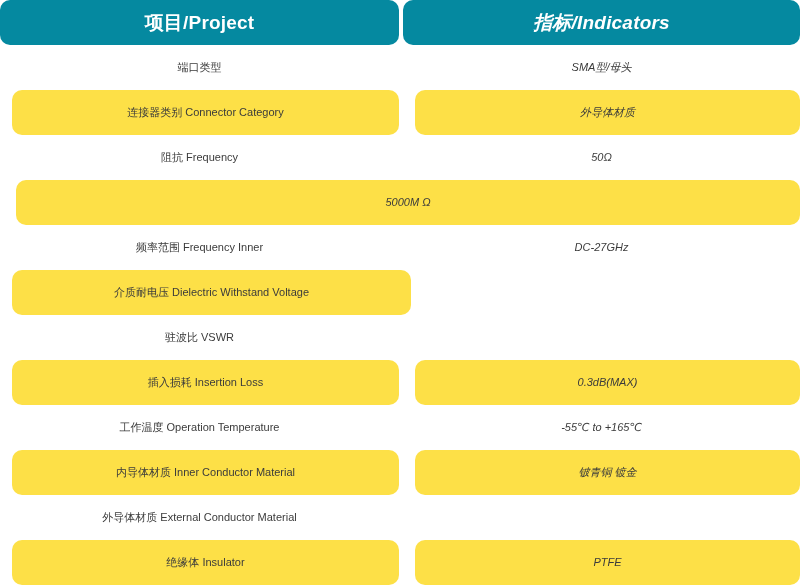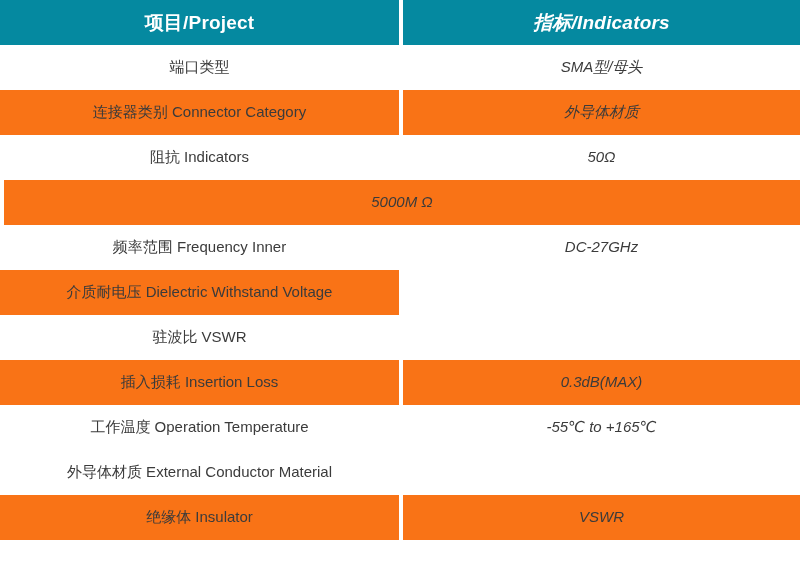--- a/index.html
+++ b/index.html
@@ -39,20 +39,21 @@
   .cell {
     display: flex;
     align-items: center;
     justify-content: center;
     box-sizing: border-box;
     text-align: center;
     line-height: 1.25;
     padding: 0 24px;
     overflow: hidden;
     white-space: nowrap;
+    border-radius: 10px;
   }
 
   .cell-project {
     width: 399px;
   }
 
   .cell-divider {
     width: 4px;
     background: #ffffff;
     flex: 0 0 4px;
@@ -72,27 +73,28 @@
     letter-spacing: 0.2px;
   }
 
   .row-light .cell-project,
   .row-light .cell-indicator {
     background: #ffffff;
   }
 
   .row-tint .cell-project,
   .row-tint .cell-indicator {
-    background: #f97316;
+    background: #fde047;
+    margin-left: 12px;
   }
 
   .row-light .cell,
   .row-tint .cell {
     color: #3b3b3b;
-    font-size: 15px;
+    font-size: 11px;
     font-weight: normal;
   }
 </style>
 </head>
 <body>
 
 <div class="spec-table">
 
   <div class="row header-row">
     <div class="cell cell-project">
@@ -119,21 +121,21 @@
       <span>连接器类别 Connector Category</span>
     </div>
     <div class="cell-divider"></div>
     <div class="cell cell-indicator">
       <span>外导体材质</span>
     </div>
   </div>
 
   <div class="row row-light">
     <div class="cell cell-project">
-      <span>阻抗 Indicators</span>
+      <span>阻抗 Frequency</span>
     </div>
     <div class="cell-divider"></div>
     <div class="cell cell-indicator">
       <span>50Ω</span>
     </div>
   </div>
 
   <div class="row row-tint">
     <div class="cell-divider"></div>
     <div class="cell cell-indicator">
@@ -178,31 +180,40 @@
   <div class="row row-light">
     <div class="cell cell-project">
       <span>工作温度 Operation Temperature</span>
     </div>
     <div class="cell-divider"></div>
     <div class="cell cell-indicator">
       <span>-55℃ to +165℃</span>
     </div>
   </div>
 
+  <div class="row row-tint">
+    <div class="cell cell-project">
+      <span>内导体材质 Inner Conductor Material</span>
+    </div>
+    <div class="cell-divider"></div>
+    <div class="cell cell-indicator">
+      <span>铍青铜 镀金</span>
+    </div>
+  </div>
 
   <div class="row row-light">
     <div class="cell cell-project">
       <span>外导体材质 External Conductor Material</span>
     </div>
     <div class="cell-divider"></div>
   </div>
 
   <div class="row row-tint">
     <div class="cell cell-project">
       <span>绝缘体 Insulator</span>
     </div>
     <div class="cell-divider"></div>
     <div class="cell cell-indicator">
-      <span>VSWR</span>
+      <span>PTFE</span>
     </div>
   </div>
 
 </div>
 
 </body></html>

